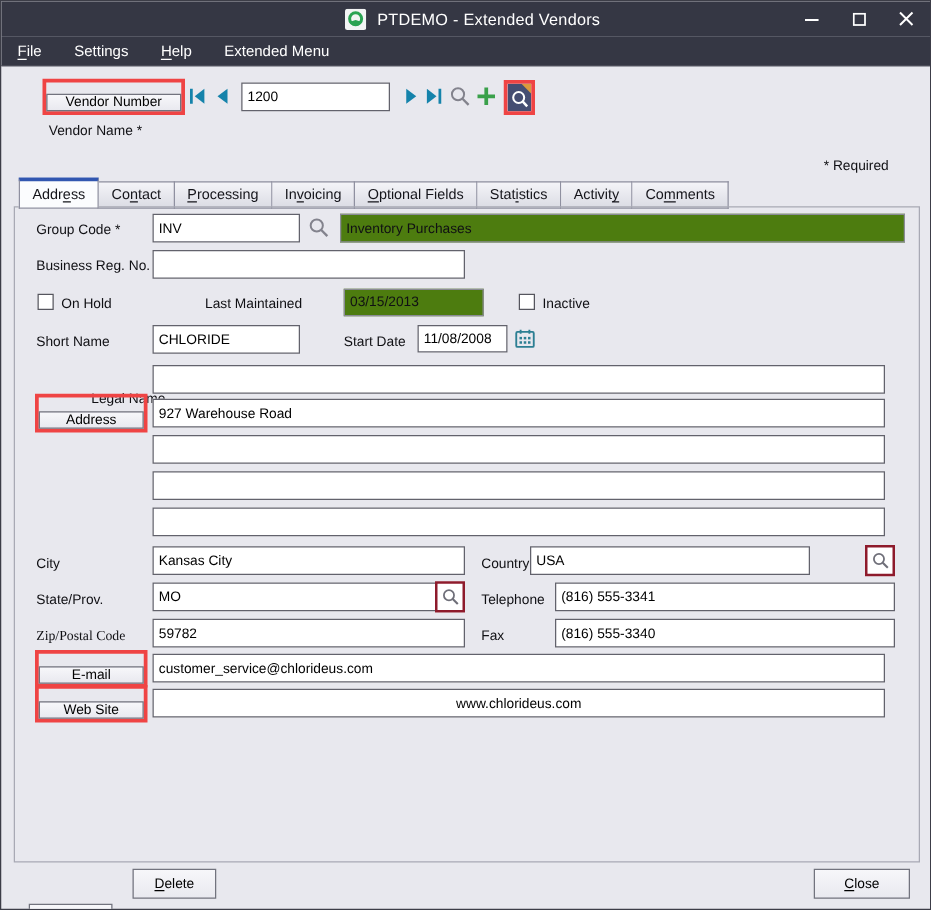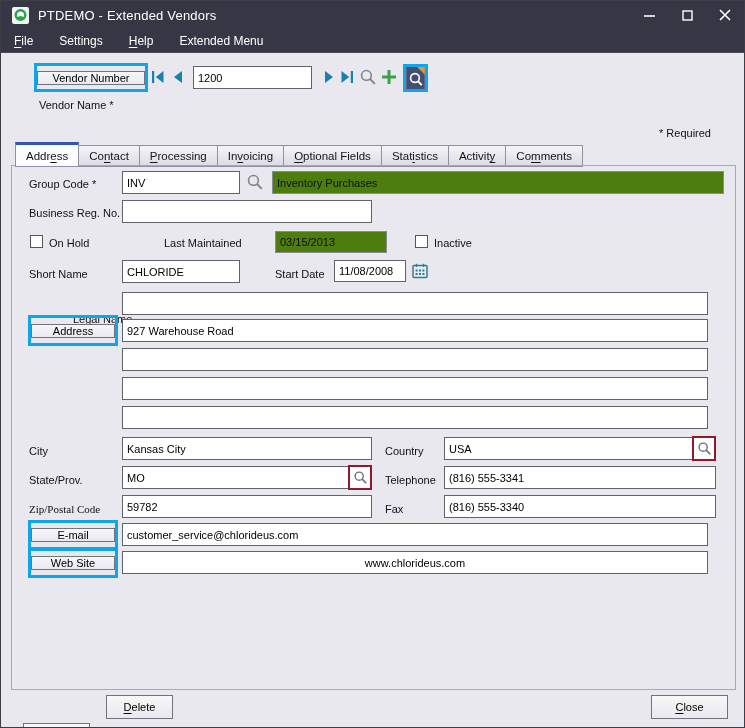--- a/index.html
+++ b/index.html
@@ -4,21 +4,21 @@
 <style>
   * { margin:0; padding:0; box-sizing:border-box; }
   body { background:#d0d0d6; font-family:"Liberation Sans", sans-serif; }
   #window {
     position:relative; width:745px; height:728px;
     background:#e8e8ee; border:1px solid #3c3d47; overflow:hidden;
   }
   
   .titlebar {
     position:absolute; left:0; top:0; width:100%; height:28px;
-    background:#353744; display:flex; align-items:center; color:#fff;
+    background:#353744; display:flex; align-items:center; color:#fff;justify-content:center;
   }
   .app-icon { margin-left:11px; width:17px; height:17px; display:inline-flex; }
   .title-text { margin-left:9px; font-size:13px; letter-spacing:.2px; }
   .win-controls { position:absolute; right:0; top:0; height:28px; display:flex; }
   .win-btn { width:38px; height:28px; display:flex; align-items:center; justify-content:center; }
   .menubar {
     position:absolute; left:0; top:28px; width:100%; height:24px;
     background:#353744; display:flex; align-items:center; color:#fff;
     font-size:12px; border-bottom:1px solid #4a4b57;
   }
@@ -36,21 +36,21 @@
     font-size:11px; color:#101014; padding:1px 4px; height:23px;
     display:flex; align-items:center;
   }
   .btn {
     position:absolute; background:linear-gradient(#f7f7fa,#e9e9ef);
     border:1px solid #72737e; font-family:"Liberation Sans", sans-serif;
     font-size:11px; color:#000; display:flex; align-items:center; justify-content:center;
     cursor:default;
   }
   .cb { position:absolute; width:13px; height:13px; background:#fff; border:1px solid #55555e; }
-  .hl { position:absolute; border:3px solid #0ea5e9; display:flex; align-items:center; justify-content:stretch; }
+  .hl { position:absolute; border:3px solid #ef4444; display:flex; align-items:flex-end; justify-content:stretch; }
   .hl .btn { position:static; flex:1; }
   .icon { position:absolute; display:inline-flex; align-items:center; justify-content:center; }
   .mag-box {
     position:absolute; border:2px solid #8e1b2c; background:#fff;
     display:flex; align-items:center; justify-content:center;
   }
   
   .tabs { position:absolute; left:14px; top:141px; display:flex; align-items:flex-end; }
   .tab {
     height:22px; padding:0 10px; font-size:11.5px; color:#14141a;
@@ -250,21 +250,21 @@
     <button class="btn">Address</button>
   </div>
   <input class="txt" style="left: 121px; top: 318px; width: 586px;" value="927 Warehouse Road">
   <input class="txt" style="left: 121px; top: 347px; width: 586px;" value="">
   <input class="txt" style="left: 121px; top: 376px; width: 586px;" value="">
   <input class="txt" style="left: 121px; top: 405px; width: 586px;" value="">
 
   <span class="lbl" style="left:28px; top:444px;">City</span>
   <input class="txt" style="left: 121px; top: 436px; width: 250px;" value="Kansas City">
   <span class="lbl" style="left:384px; top:444px;">Country</span>
-  <input class="txt" style="left: 443px; top: 436px; width: 272px;" value="USA">
+  <input class="txt" style="left: 423px; top: 436px; width: 224px;" value="USA">
   <div class="mag-box" style="left:691px; top:435px; width:24px; height:25px;">
     <svg width="15" height="15" viewBox="0 0 17 17">
         <circle cx="7" cy="7" r="4.6" fill="none" stroke="#6f6f79" stroke-width="1.6"></circle>
         <line x1="10.4" y1="10.4" x2="15" y2="15" stroke="#6f6f79" stroke-width="1.9"></line>
       </svg>
   </div>
 
   <span class="lbl" style="left:28px; top:473px;">State/Prov.</span>
   <input class="txt" style="left: 121px; top: 465px; width: 250px;" value="MO">
   <div class="mag-box" style="left:347px; top:464px; width:24px; height:25px;">

